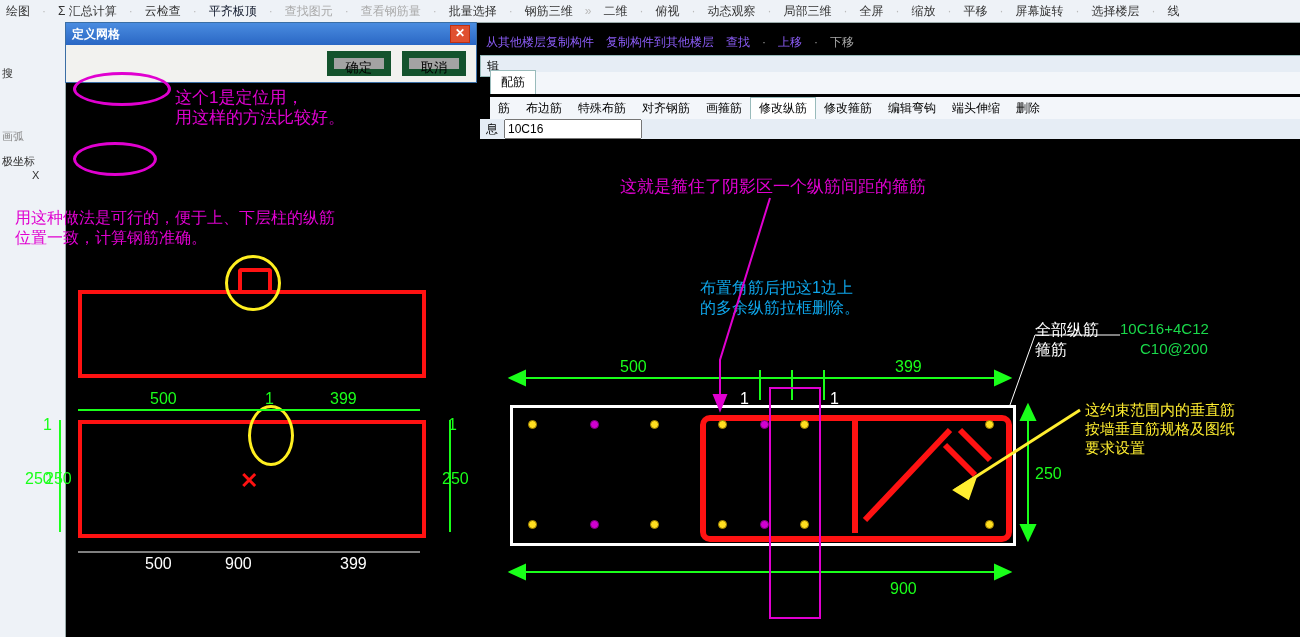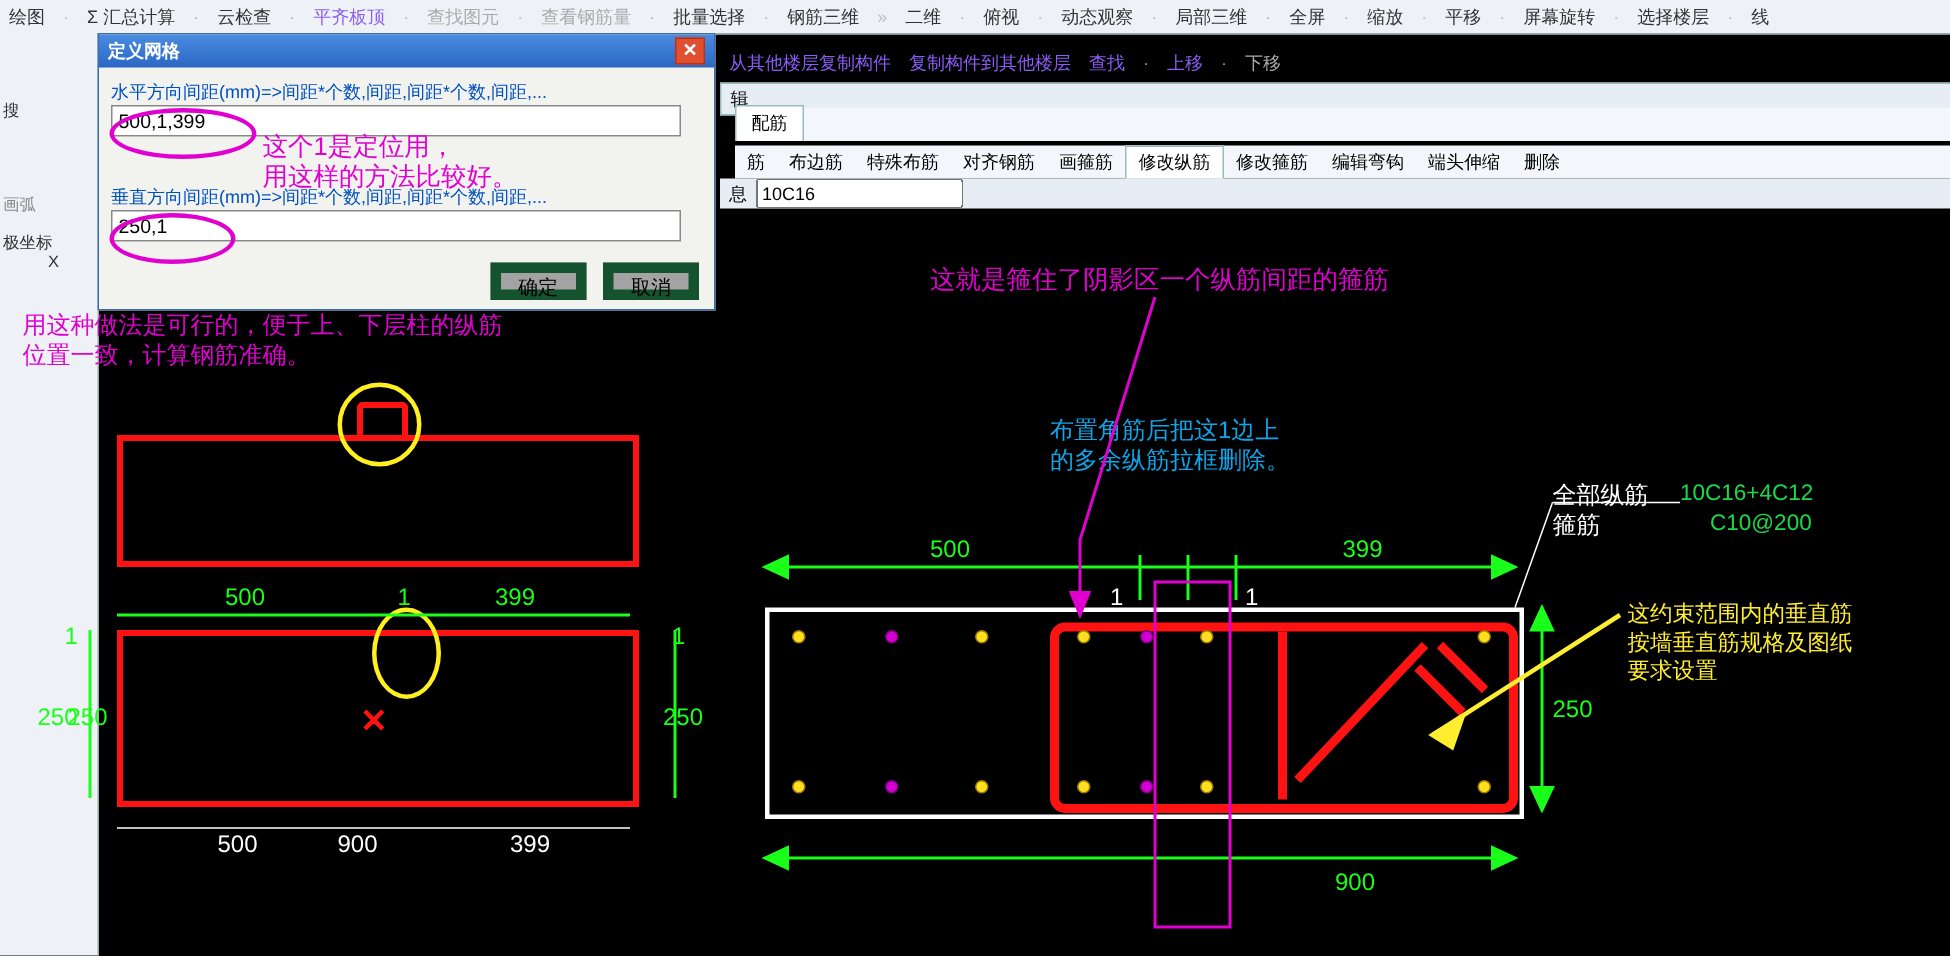--- a/index.html
+++ b/index.html
@@ -54,21 +54,21 @@
 </head>
 <body>
 
 <div class="tb">
   <span>绘图</span>
     <span class="sep">·</span>
   <span>Σ 汇总计算</span>
     <span class="sep">·</span>
   <span>云检查</span>
     <span class="sep">·</span>
-  <span style="color:#8b5cf6">平齐板顶</span>
+  <span style="color:#0f172a">平齐板顶</span>
     <span class="sep">·</span>
   <span style="color:#aaa">查找图元</span>
     <span class="sep">·</span>
   <span style="color:#aaa">查看钢筋量</span>
     <span class="sep">·</span>
   <span>批量选择</span>
     <span class="sep">·</span>
   <span>钢筋三维</span>
   <span class="sep">»</span>
   <span>二维</span>
@@ -135,27 +135,20 @@
     <div style="margin-top:10px">极坐标</div>
     <span style="padding-left:30px">X</span>
   </div>
 </div>
 
 <div class="dlg">
   <div class="title">
     <span>定义网格</span>
     <div class="x">✕</div>
   </div>
-  <div class="body">
-    <label>水平方向间距(mm)=&gt;间距*个数,间距,间距*个数,间距,...</label><br>
-    <input type="text" value="500,1,399" style=""><br>
-    <div style="height:32px"></div>
-    <label>垂直方向间距(mm)=&gt;间距*个数,间距,间距*个数,间距,...</label><br>
-    <input type="text" value="250,1" style="">
-  </div>
   <div class="btns">
     <button>确定</button>
     <button>取消</button>
   </div>
 </div>
 
 <div class="circM" style="left:73px;top:72px;width:92px;height:28px;border-radius:50%/50%"></div>
 <div class="circM" style="left:73px;top:142px;width:78px;height:28px;border-radius:50%/50%"></div>
 
 <div class="anno" style="left:175px;top:88px;font-size:17px">

